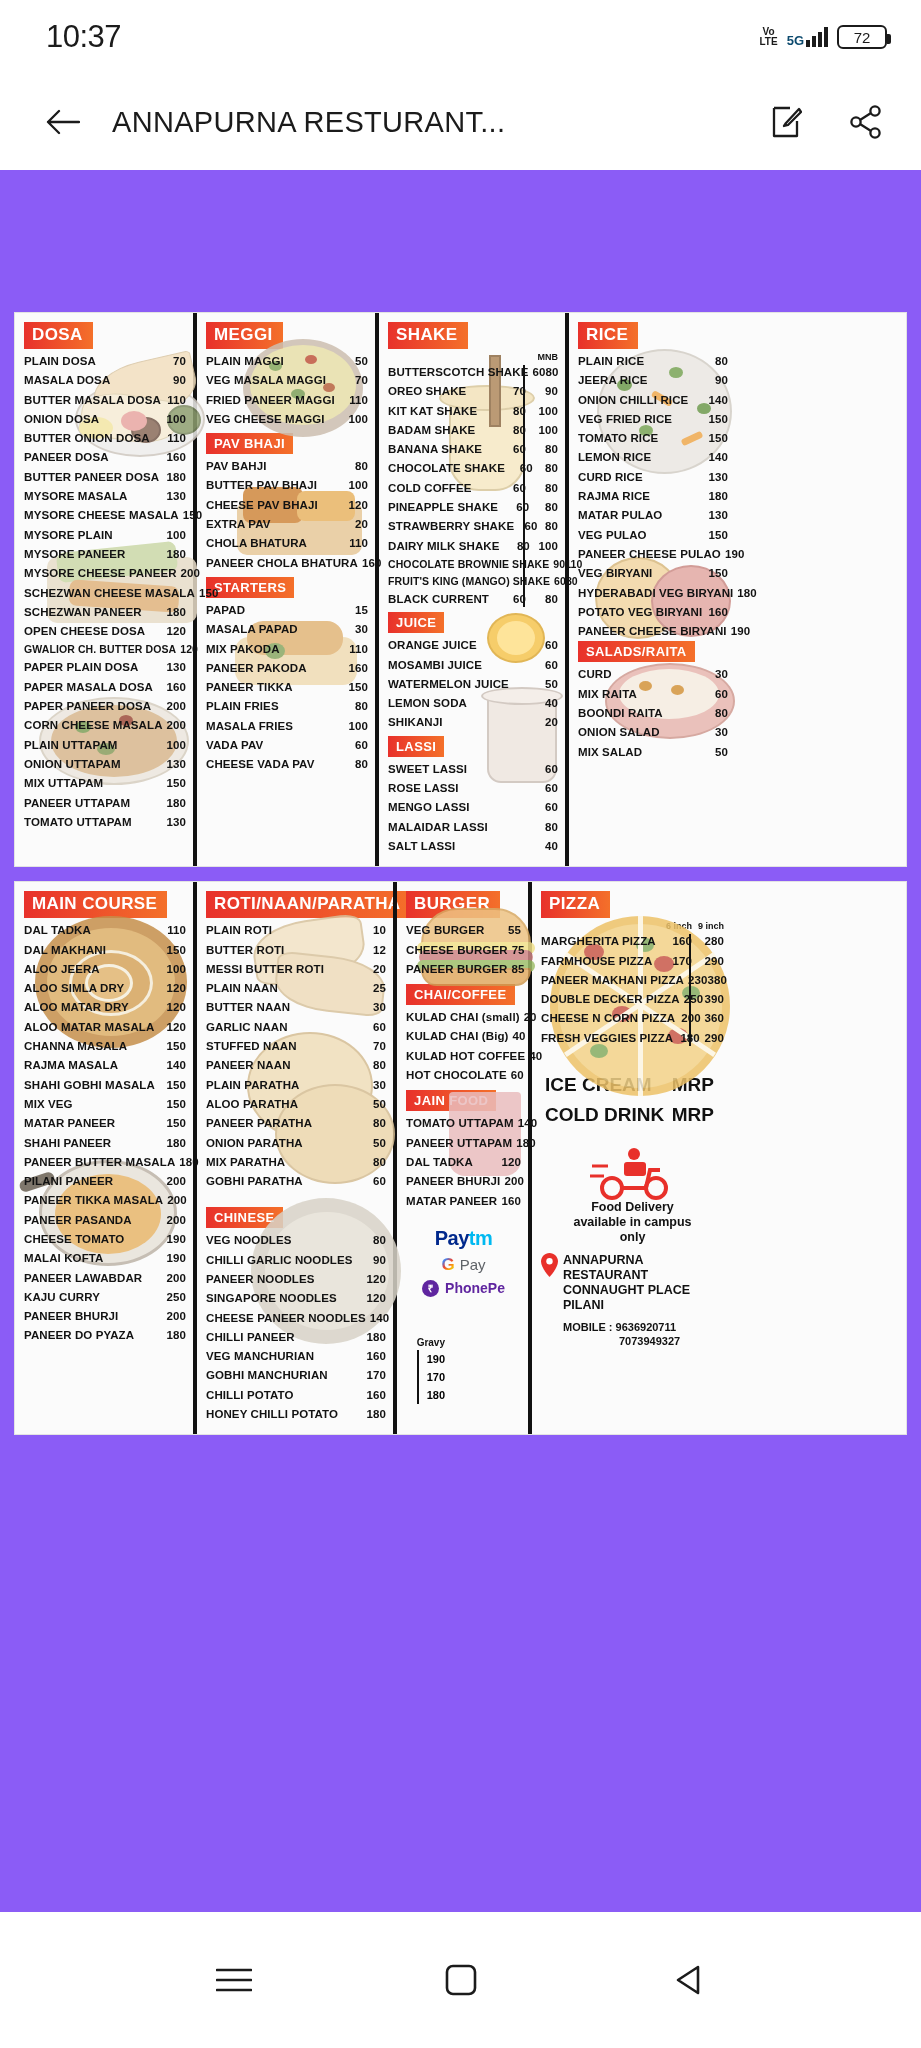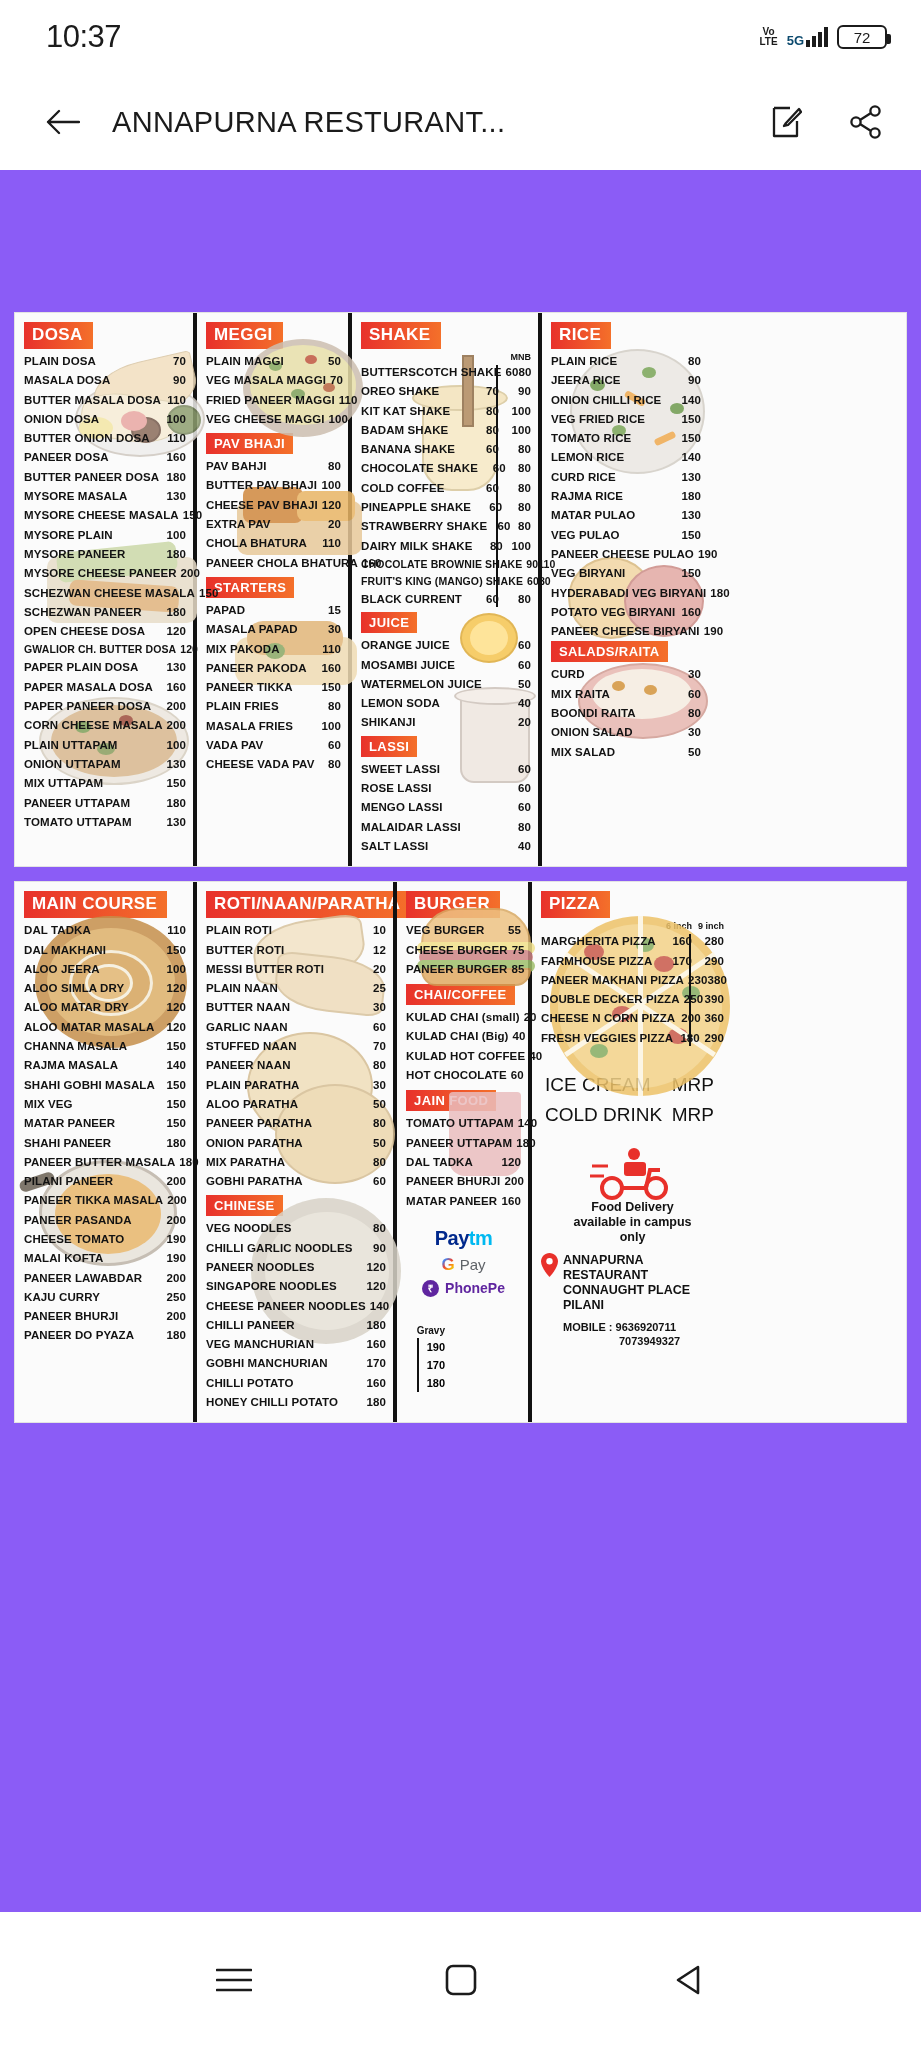--- a/index.html
+++ b/index.html
@@ -64,21 +64,21 @@
 
   
   .art { position:absolute; z-index:1; pointer-events:none; opacity:.85;}
   .circ { border-radius:50%; }
 
   
   .dual { position:relative; }
   .dual:before { content:""; position:absolute; top:2px; bottom:2px; right:33px;
     width:2px; background:#111; }
   .mrp-row { display:flex; justify-content:space-between; align-items:flex-end;
-     font-size:19px; font-weight:400; color:#111; padding:4px 10px 4px 4px;}
+     font-size:19px; font-weight:700; color:#111; padding:4px 10px 4px 4px;}
 
   .pay { display:flex; flex-direction:column; gap:5px; align-items:flex-start; }
   .paytm { font-size:20px; font-weight:800; letter-spacing:-.5px; }
   .paytm .p1 { color:#00288c; } .paytm .p2 { color:#00b9f1; }
   .gpay { display:flex; align-items:center; gap:5px; font-size:15px; color:#5f6368; font-weight:500;}
   .gletter { font-size:17px; font-weight:700;
      background:linear-gradient(135deg,#4285f4 25%,#ea4335 45%,#fbbc05 70%,#34a853 95%);
      -webkit-background-clip:text; background-clip:text; color:transparent; }
   .phonepe { display:flex; align-items:center; gap:6px; font-size:14px; font-weight:700; color:#5f259f;}
   .ppdot { width:17px;height:17px;border-radius:50%;background:#5f259f;color:#fff;
@@ -267,21 +267,21 @@
                 <span class="nm">PANEER UTTAPAM</span>
                 <span class="pr">180</span>
               </div>
               <div class="row">
                 <span class="nm">TOMATO UTTAPAM</span>
                 <span class="pr">130</span>
               </div>
             </div>
     </div>
 
-    <div class="panel" style="width:155px">
+    <div class="panel" style="width:182px">
       <div class="art" style="left:46px;top:26px;width:120px;height:98px;">
         <div class="circ" style="position:absolute;left:0;top:0;width:120px;height:98px;background:#cdbfb0;"></div>
         <div class="circ" style="position:absolute;left:7px;top:6px;width:106px;height:80px;background:#e8dfa9;"></div>
         <div class="circ" style="position:absolute;left:26px;top:22px;width:13px;height:10px;background:#86a85e;"></div>
         <div class="circ" style="position:absolute;left:62px;top:16px;width:12px;height:9px;background:#c0563f;"></div>
         <div class="circ" style="position:absolute;left:48px;top:50px;width:14px;height:10px;background:#7ea05a;"></div>
         <div class="circ" style="position:absolute;left:80px;top:44px;width:12px;height:9px;background:#b8633f;"></div>
       </div>
       <div class="art" style="left:40px;top:168px;width:125px;height:80px;">
         <div style="position:absolute;left:0;top:20px;width:125px;height:54px;background:#e8c99a;border-radius:10px;"></div>
@@ -802,21 +802,21 @@
               </div>
               <div class="row">
                 <span class="nm">MIX PARATHA</span>
                 <span class="pr">80</span>
               </div>
               <div class="row">
                 <span class="nm">GOBHI PARATHA</span>
                 <span class="pr">60</span>
               </div>
             </div>
-      <div class="chip sm" style="margin-top:4px">CHINESE</div>
+      <div class="chip sm" style="margin-top:16px">CHINESE</div>
       <div class="rows">
               <div class="row">
                 <span class="nm">VEG NOODLES</span>
                 <span class="pr">80</span>
               </div>
               <div class="row">
                 <span class="nm">CHILLI GARLIC NOODLES</span>
                 <span class="pr">90</span>
               </div>
               <div class="row">

